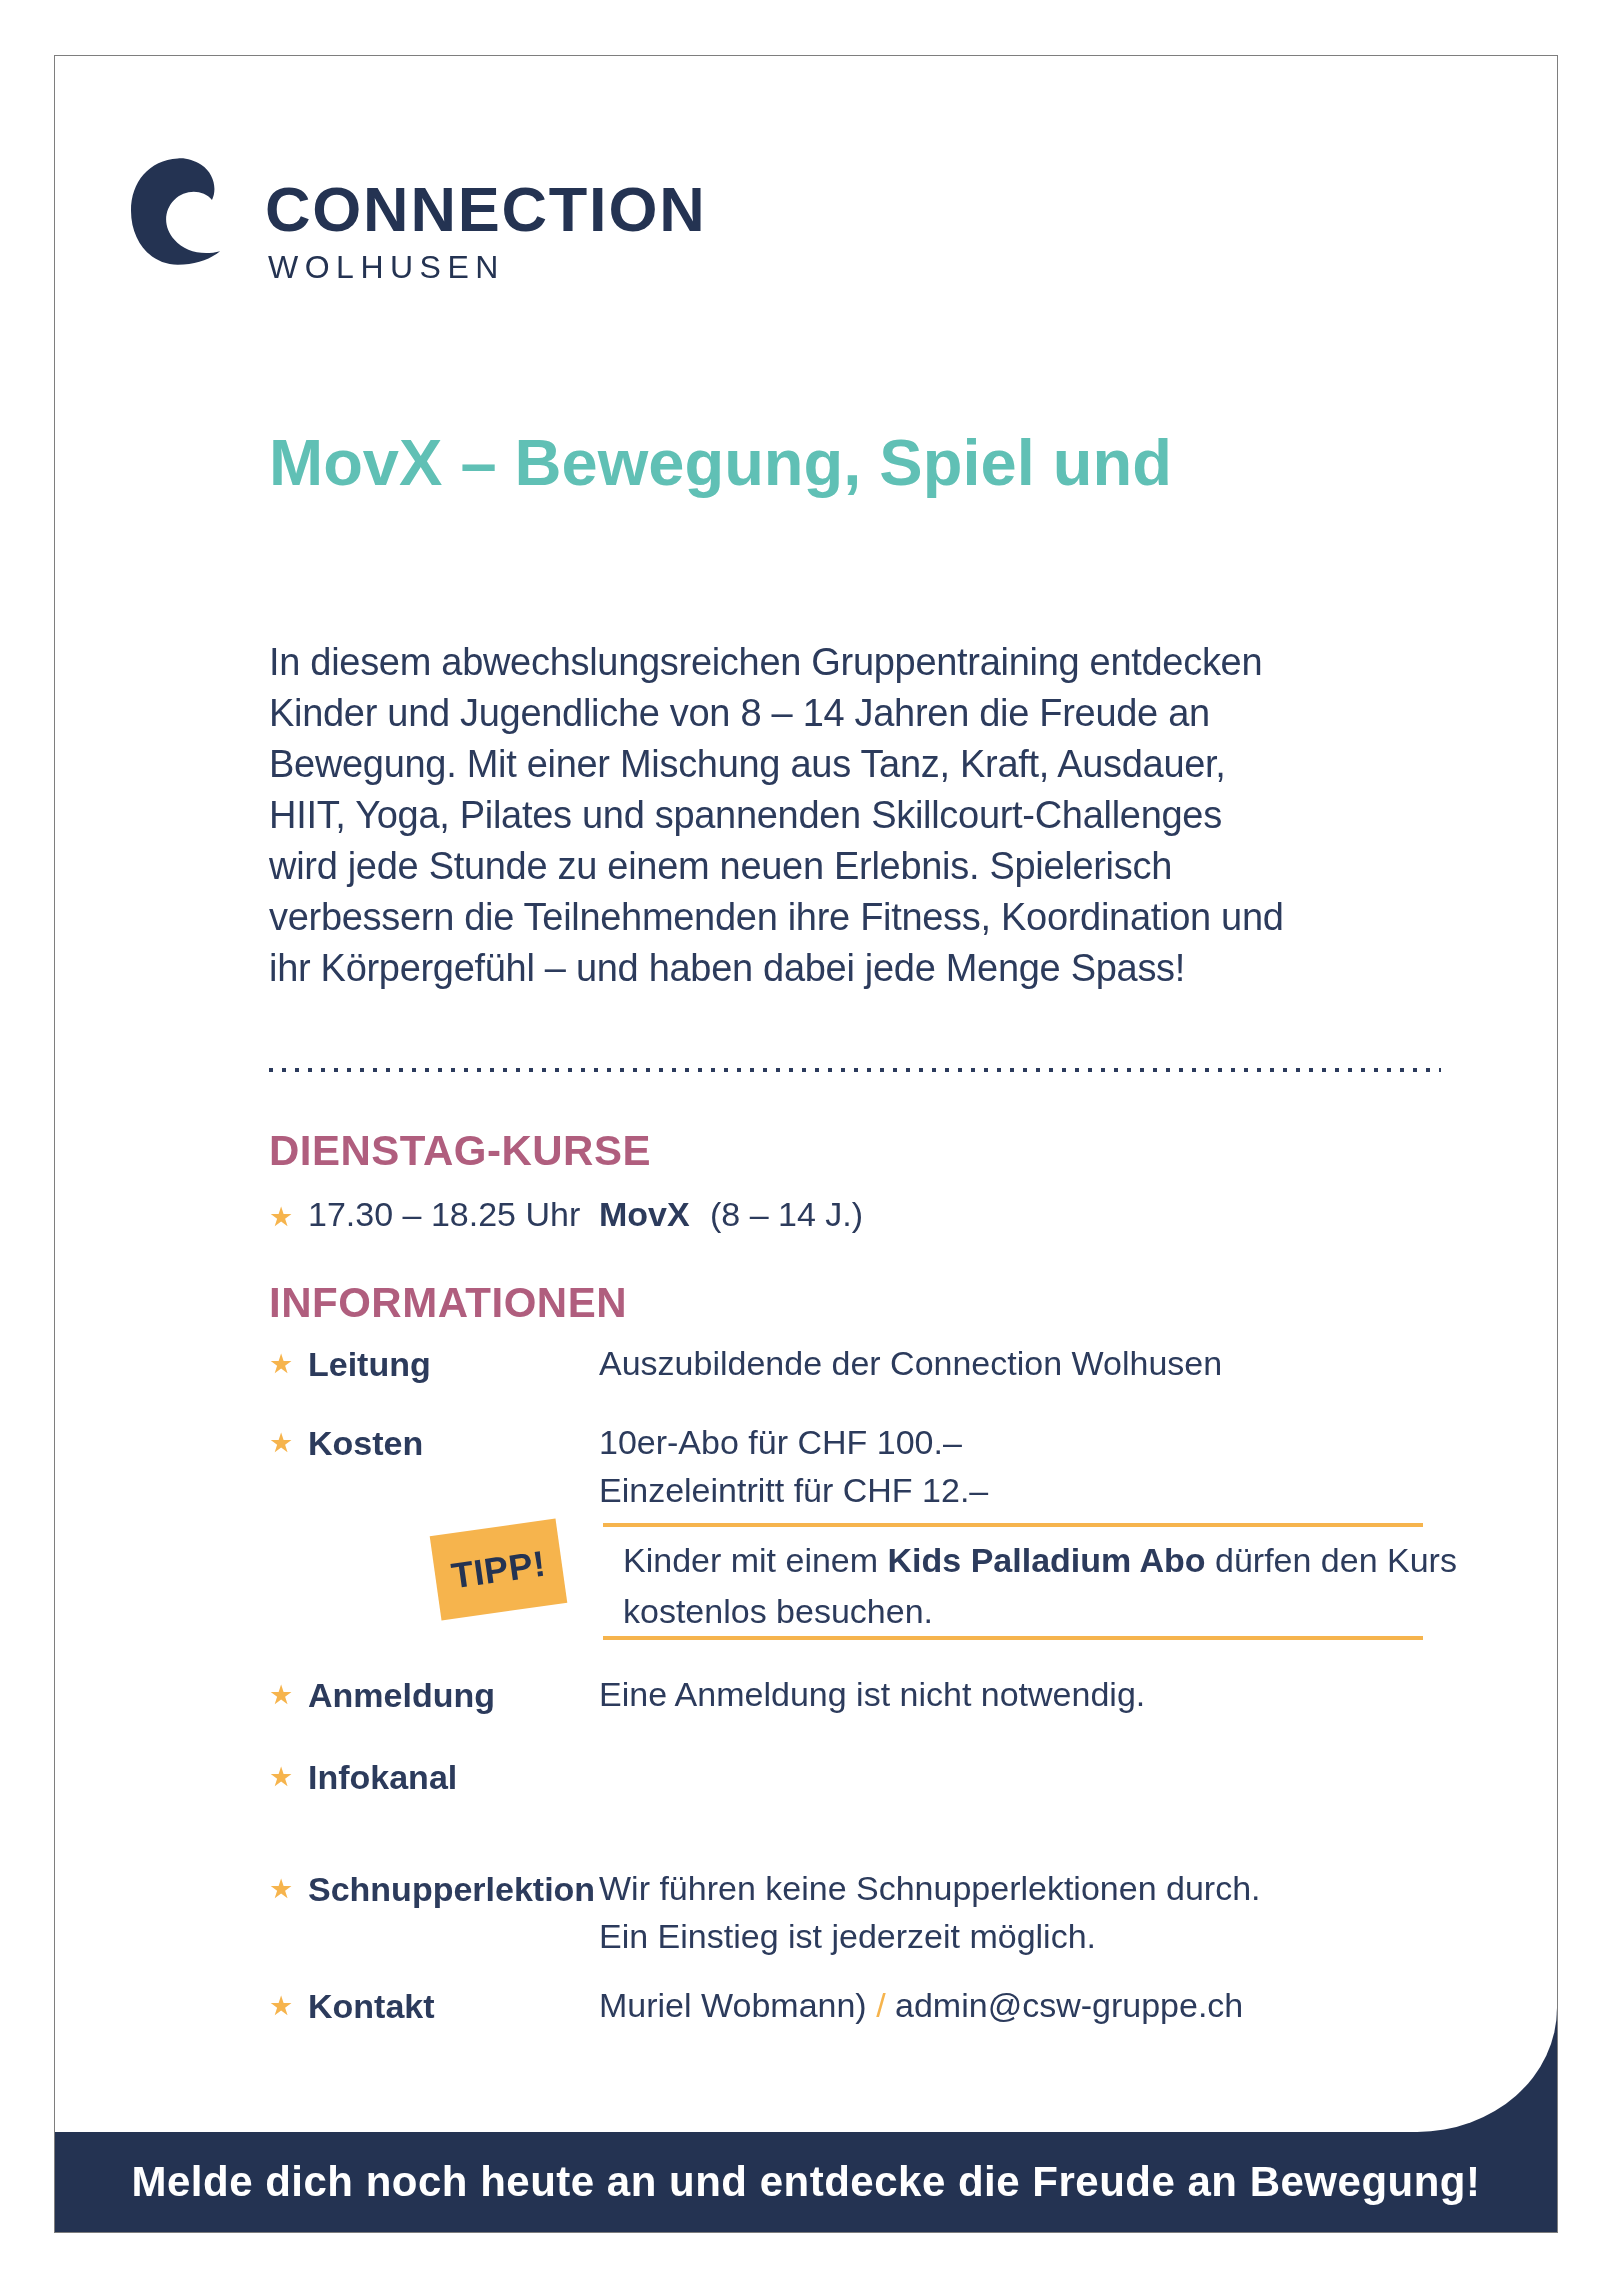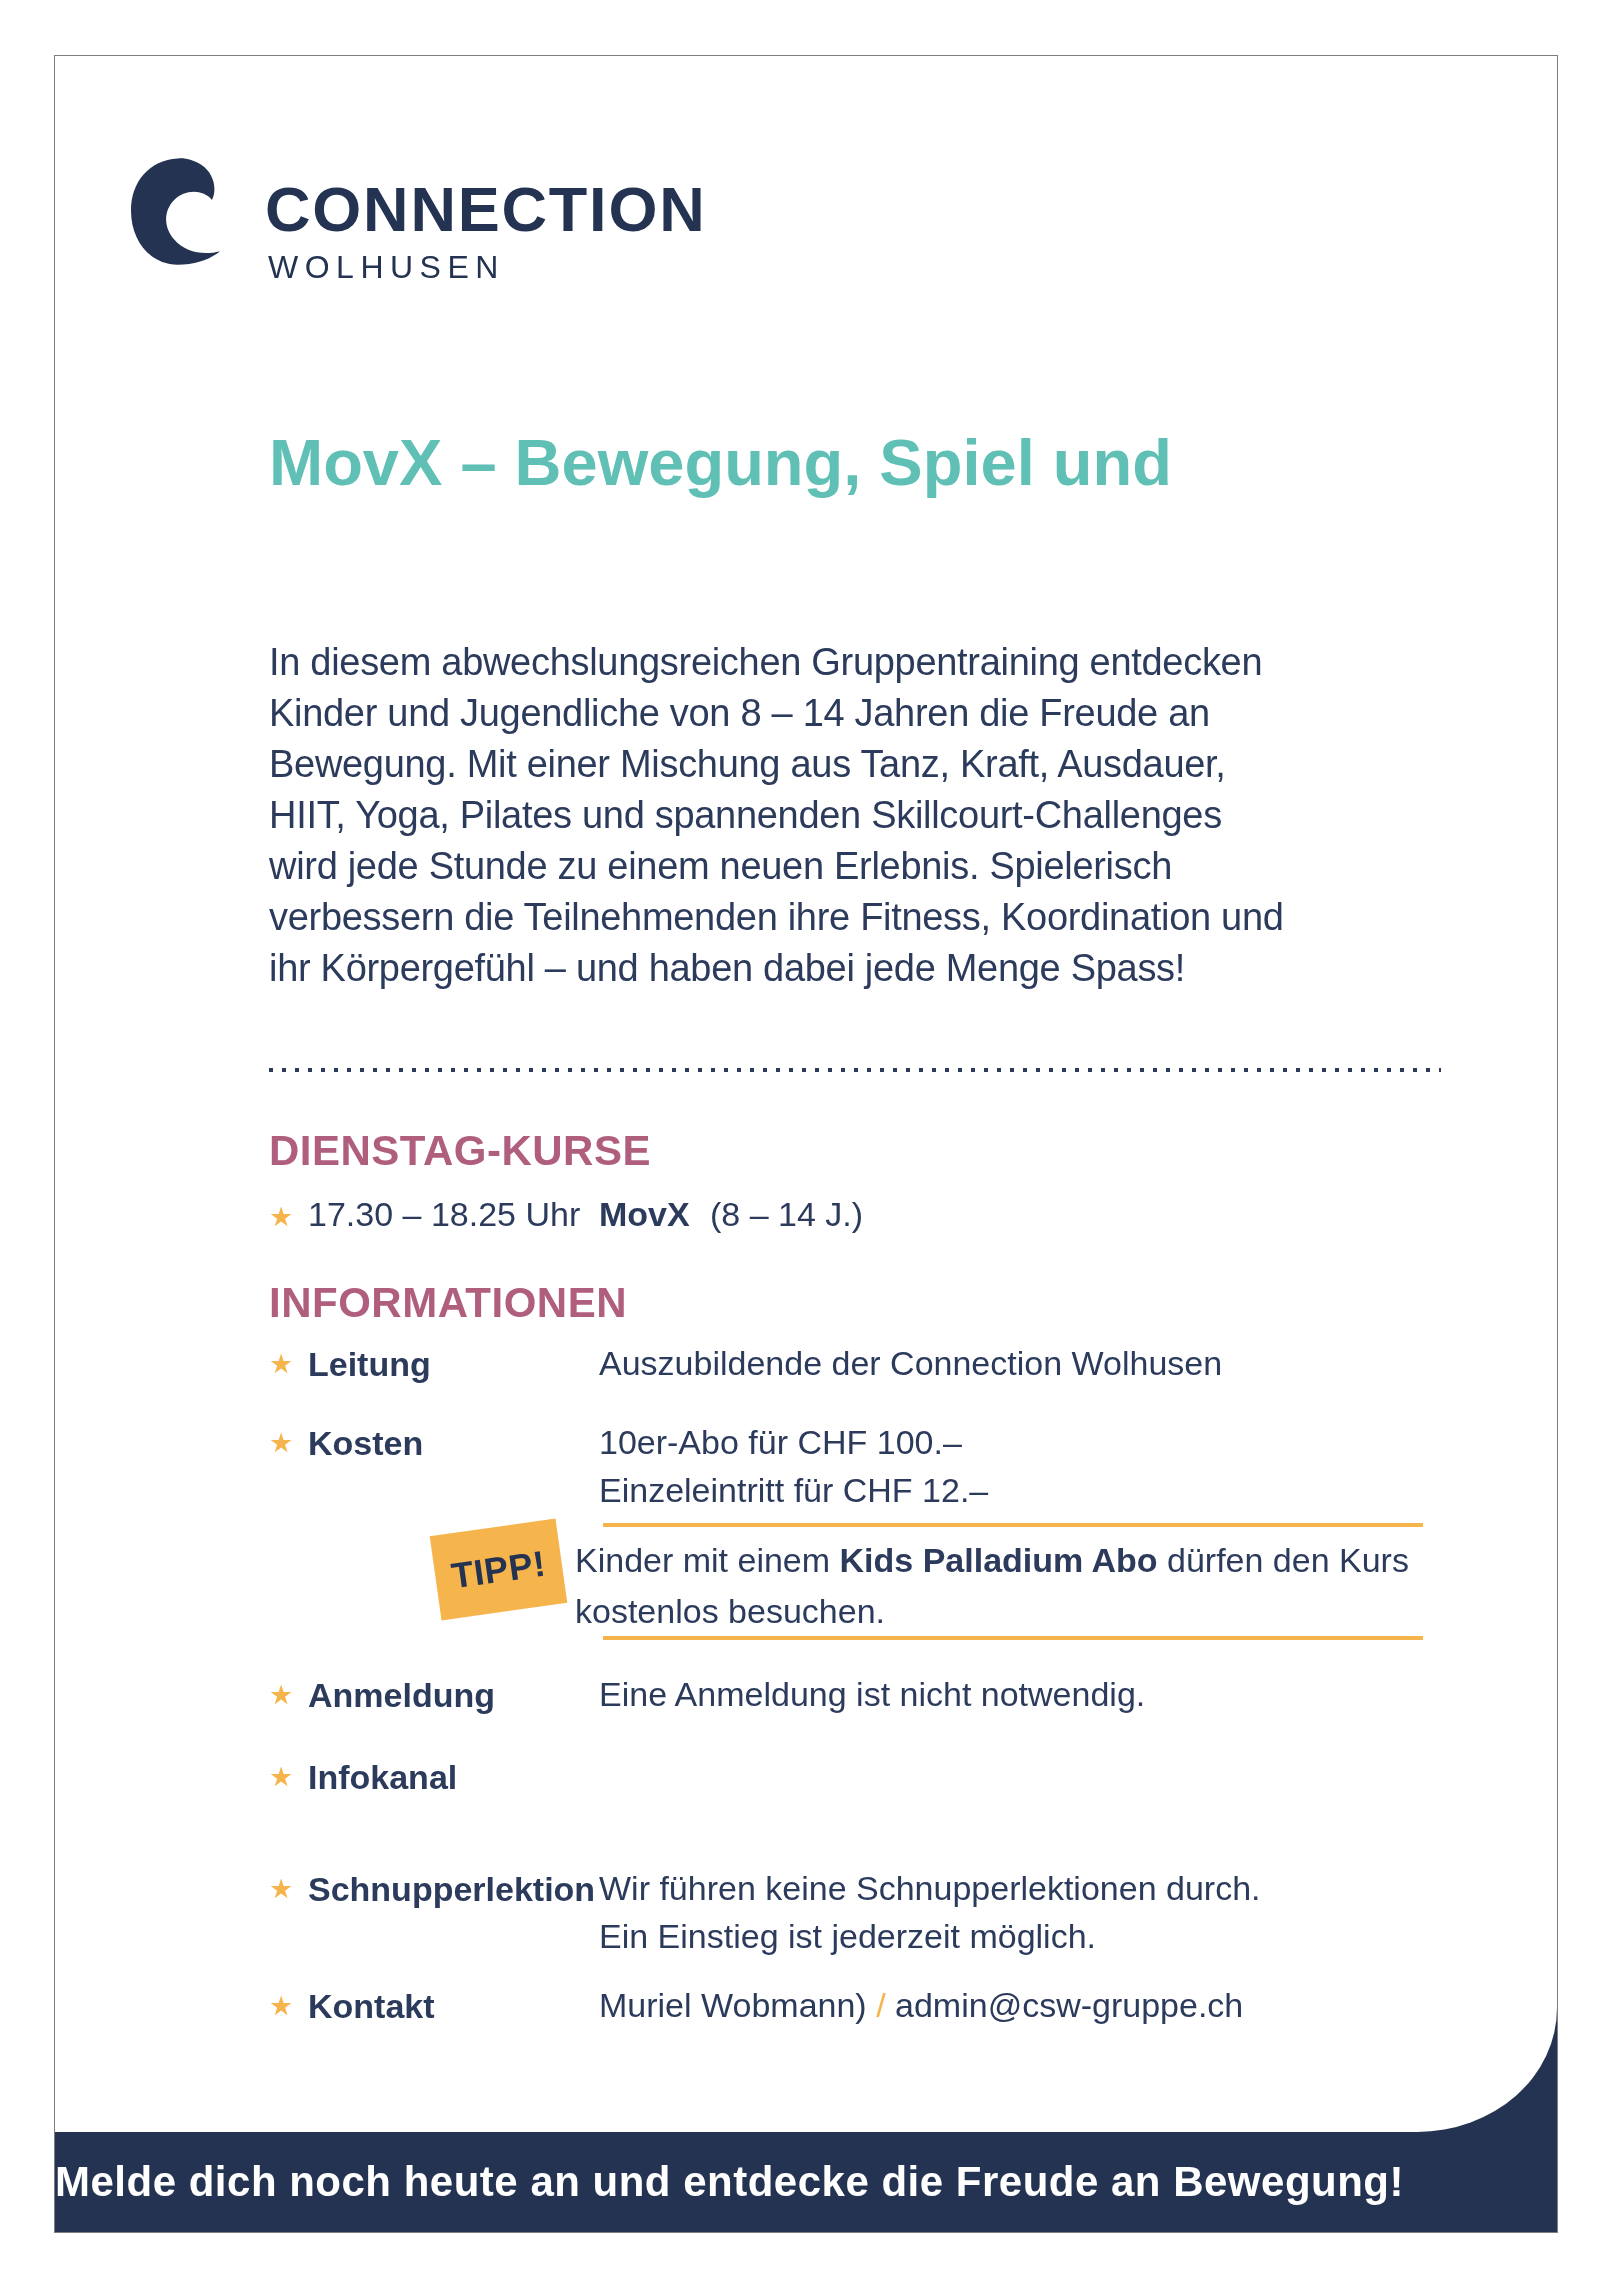--- a/index.html
+++ b/index.html
@@ -52,35 +52,35 @@
   .irow .row-label{width:291px;flex:0 0 291px;font-weight:700;}
   .irow .row-value{font-weight:300;}
   .row-value .vline{white-space:nowrap;line-height:51px;margin-top:-3.7px;}
   .row-value .b{font-weight:700;}
   .row-value .accent{color:var(--gold);font-weight:400;}
   .irow-0{top:0;} .irow-1{top:79px;} .irow-2{top:331px;}
   .irow-3{top:413px;} .irow-4{top:525px;} .irow-5{top:642px;}
   
   .tip-rule{position:absolute;left:548px;width:820px;height:3.7px;background:var(--gold);}
   .tip-rule.top{top:1467px;} .tip-rule.bottom{top:1580px;}
-  .tip-text{position:absolute;left:520px;top:1479px;font-size:34px;font-weight:300;
+  .tip-text{position:absolute;left:568px;top:1479px;font-size:34px;font-weight:300;
     line-height:51px;}
   .tip-text .tline{white-space:nowrap;}
   .tip-text .b{font-weight:700;}
   .tip-badge{position:absolute;left:380px;top:1471px;width:127px;height:85px;
     background:var(--gold);transform:rotate(-8deg);display:flex;align-items:center;
     justify-content:center;font-size:36px;font-weight:800;color:var(--navy);
     letter-spacing:0.5px;}
   
   .corner{position:absolute;right:0;bottom:100px;width:140px;height:124px;
     background:var(--navy);}
   .corner-mask{position:absolute;inset:0;background:#fff;
     border-bottom-right-radius:140px 124px;}
   .band{position:absolute;left:0;right:0;bottom:0;height:100px;background:var(--navy);
-    display:flex;align-items:center;justify-content:flex-start;}
+    display:flex;align-items:center;justify-content:center;}
   .band-text{color:#ffffff;font-size:42px;font-weight:700;letter-spacing:0.5px;
     white-space:nowrap;}
 </style>
 </head>
 <body>
 
 <div class="page">
 
   <svg class="logo-c" viewBox="0 0 100 120">
     <path fill="#243352" d="M52,0 C20,2 0,26 0,58 C0,92 22,118 52,118

